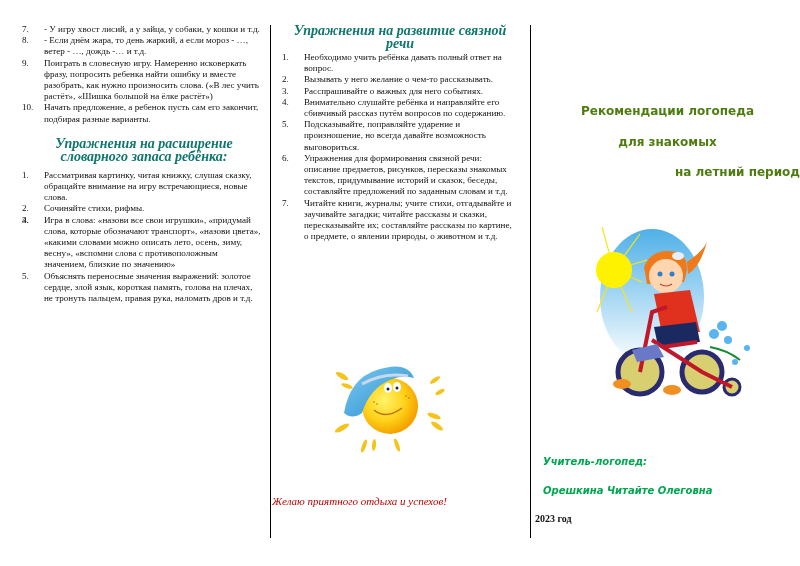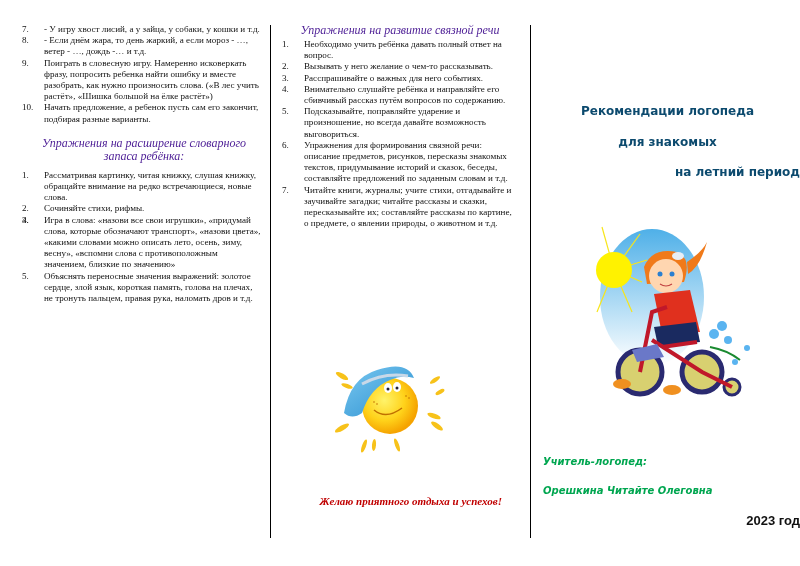--- a/index.html
+++ b/index.html
@@ -5,46 +5,46 @@
   html, body { margin: 0; padding: 0; background: #ffffff; }
   body { width: 800px; height: 566px; position: relative; overflow: hidden; font-family: "Liberation Serif", serif; color: #111; }
   .divider { position: absolute; top: 25px; height: 513px; width: 1px; background: #000; }
   .col { position: absolute; top: 24px; }
   .col1 { left: 22px; width: 240px; }
   .col2 { left: 282px; width: 236px; }
   ol { margin: 0; padding: 0; list-style: none; }
   li { position: relative; padding-left: 22px; font-size: 9.1px; line-height: 11.2px; margin: 0; }
   li .num { position: absolute; left: 0; top: 0; }
   .col2 li { padding-left: 22px; }
-  .h-blue { color: #4c1d95; font-weight: normal; font-style: italic; font-size: 12px; line-height: 13px; text-align: center; margin: 0; }
+  .h-blue { color: #0f766e; font-weight: bold; font-style: italic; font-size: 14px; line-height: 13px; text-align: center; margin: 0; }
   .col1 .h-blue { margin-top: 12px; margin-bottom: 7px; padding-left: 4px; }
   .col2 .h-blue { margin-bottom: 2px; }
   .sun-pic { position: absolute; left: 322px; top: 358px; width: 130px; height: 95px; }
-  .wish { position: absolute; left: 266px; top: 495px; width: 236px; text-align: right; color: #c00000; font-weight: bold; font-style: italic; font-size: 11px; }
-  .title-line { position: absolute; left: 535px; width: 265px; text-align: center; color: #0c4a6e; font-family: "DejaVu Sans", sans-serif; font-weight: bold; font-size: 12px; }
+  .wish { position: absolute; left: 272px; top: 495px; width: 236px; text-align: left; color: #c00000; font-weight: normal; font-style: italic; font-size: 11px; }
+  .title-line { position: absolute; left: 535px; width: 265px; text-align: center; color: #4d7c0f; font-family: "DejaVu Sans", sans-serif; font-weight: bold; font-size: 12px; }
   .girl-pic { position: absolute; left: 592px; top: 222px; width: 195px; height: 180px; }
   .green-line { position: absolute; left: 543px; width: 265px; color: #00a650; font-family: "DejaVu Sans", sans-serif; font-weight: bold; font-style: italic; font-size: 10px; }
-  .year { position: absolute; left: 535px; width: 265px; text-align: right; top: 513px; font-family: Liberation Sans, sans-serif; font-weight: bold; font-size: 13px; color: #111; }
+  .year { position: absolute; left: 535px; width: 265px; text-align: left; top: 513px; font-family: Liberation Serif, serif; font-weight: bold; font-size: 10px; color: #111; }
 </style>
 </head>
 <body>
 
 <div class="divider" style="left:270px;"></div>
 <div class="divider" style="left:530px;"></div>
 
 <div class="col col1">
   <ol>
     <li><span class="num">7.</span><span>- У игру хвост лисий, а у зайца, у собаки, у кошки и т.д.</span></li>
     <li><span class="num">8.</span><span>- Если днём жара, то день жаркий, а если мороз - …, ветер - …, дождь -… и т.д.</span></li>
     <li><span class="num">9.</span><span>Поиграть в словесную игру. Намеренно исковеркать фразу, попросить ребенка найти ошибку и вместе разобрать, как нужно произносить слова. («В лес учить растёт», «Шишка большой на ёлке растёт»)</span></li>
     <li><span class="num">10.</span><span>Начать предложение, а ребенок пусть сам его закончит, подбирая разные варианты.</span></li>
   </ol>
   <h2 class="h-blue">Упражнения на расширение словарного запаса ребёнка:</h2>
   <ol>
-    <li><span class="num">1.</span><span>Рассматривая картинку, читая книжку, слушая книжку, обращайте внимание на редко встречающиеся, новые слова.</span></li>
+    <li><span class="num">1.</span><span>Рассматривая картинку, читая книжку, слушая сказку, обращайте внимание на игру встречающиеся, новые слова.</span></li>
     <li><span class="num">2.</span><span>Сочиняйте стихи, рифмы.</span></li>
     <li><span class="num">3.</span></li>
     <li><span class="num">4.</span><span>Игра в слова: «назови все свои игрушки», «придумай слова, которые обозначают транспорт», «назови цвета», «какими словами можно описать лето, осень, зиму, весну», «вспомни слова с противоположным значением, близкие по значению»</span></li>
     <li><span class="num">5.</span><span>Объяснять переносные значения выражений: золотое сердце, злой язык, короткая память, голова на плечах, не тронуть пальцем, правая рука, наломать дров и т.д.</span></li>
   </ol>
 </div>
 
 <div class="col col2">
   <h2 class="h-blue">Упражнения на развитие связной речи</h2>
   <ol>

